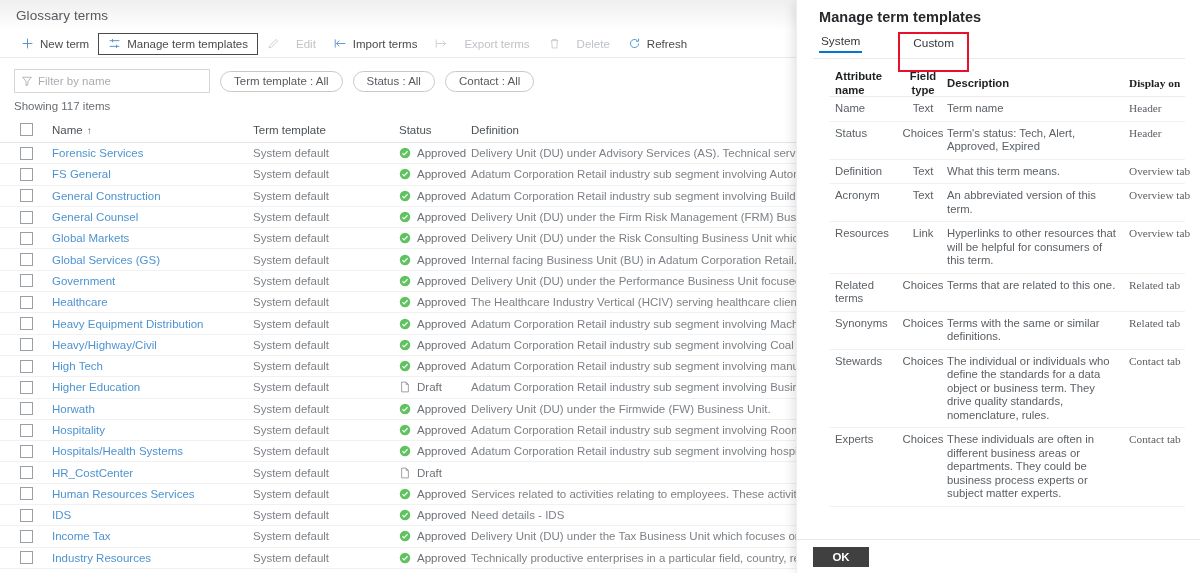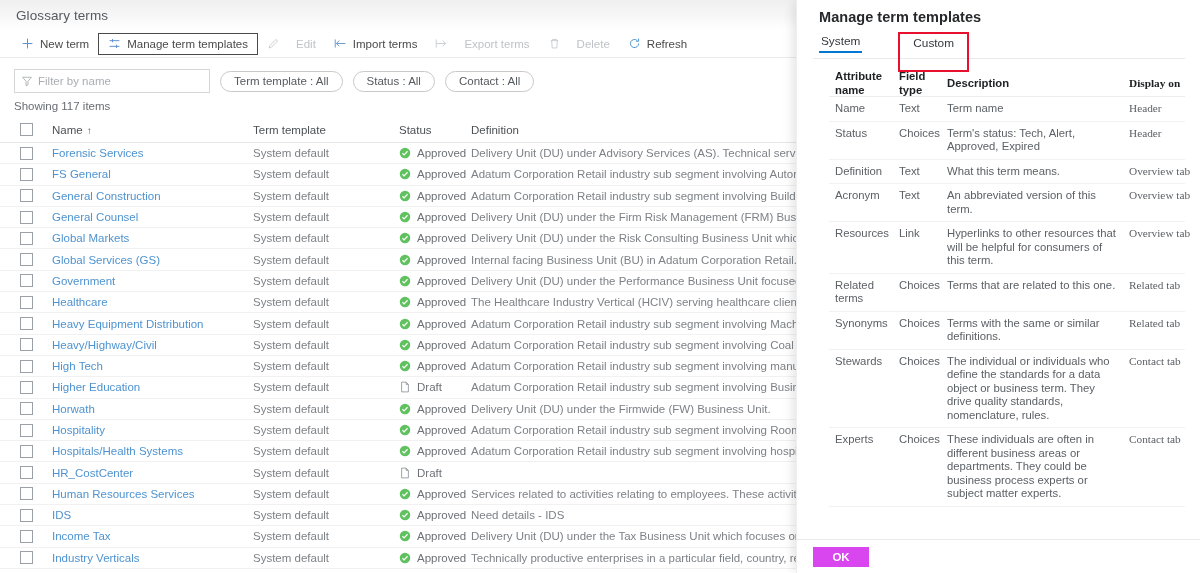--- a/index.html
+++ b/index.html
@@ -135,32 +135,32 @@
     display: flex; height: 26px; align-items: center;
     border-bottom: 1px solid #ededed; margin-top: 12px;
   }
   .ptable-head .pc { font-size: 11.3px; color: #1e2123; font-weight: bold; }
   .prow {
     display: flex; border-bottom: 1px solid #f2f2f2;
     padding: 5px 0 5px 0; align-items: flex-start;
   }
   .pc { font-size: 11.3px; color: #5c6166; line-height: 13.5px; }
   .pc-attr { width: 70px; flex: none; padding-left: 6px; }
-  .pc-type { width: 48px; flex: none; }
+  .pc-type { width: 48px; flex: none; text-align: center; }
   .pc-desc { width: 182px; flex: none; padding-right: 10px; }
   .pc-disp { width: 80px; flex: none; font-family: Liberation Serif, serif; }
 
   .panel-footer {
     position: absolute; left: 0; right: 0; bottom: 0; height: 34px;
     border-top: 1px solid #e9e9e9; background: #fff;
   }
   .ok-btn {
     position: absolute; left: 16px; top: 7px;
     width: 56px; height: 20px;
-    background: #d946ef; color: #fff;
+    background: #404040; color: #fff;
     font-size: 11.5px; font-weight: bold;
     border: none; cursor: pointer;
     display: flex; align-items: center; justify-content: center;
     font-family: "Liberation Sans", sans-serif;
   }
 </style>
 </head>
 <body>
 
 <div id="root">
@@ -581,21 +581,21 @@
                 </svg>
               </span>
               <span class="status-txt">Approved</span>
             </div>
             <div class="cell c-def">Delivery Unit (DU) under the Tax Business Unit which focuses on income tax related s</div>
           </div>
           <div class="grid-row">
             <div class="cell c-check">
               <span class="cbox"></span>
             </div>
-            <div class="cell c-name"><span class="name-link">Industry Verticals</span></div>
+            <div class="cell c-name"><span class="name-link">Industry Resources</span></div>
             <div class="cell c-tmpl">System default</div>
             <div class="cell c-stat">
               <span class="status-ico">
                 <svg width="12" height="12" viewBox="0 0 16 16">
                   <circle cx="8" cy="8" r="7" fill="#5fc25f"></circle>
                   <path d="M4.6 8.3l2.2 2.2 4.6-4.8" fill="none" stroke="#fff" stroke-width="1.6"></path>
                 </svg>
               </span>
               <span class="status-txt">Approved</span>
             </div>

